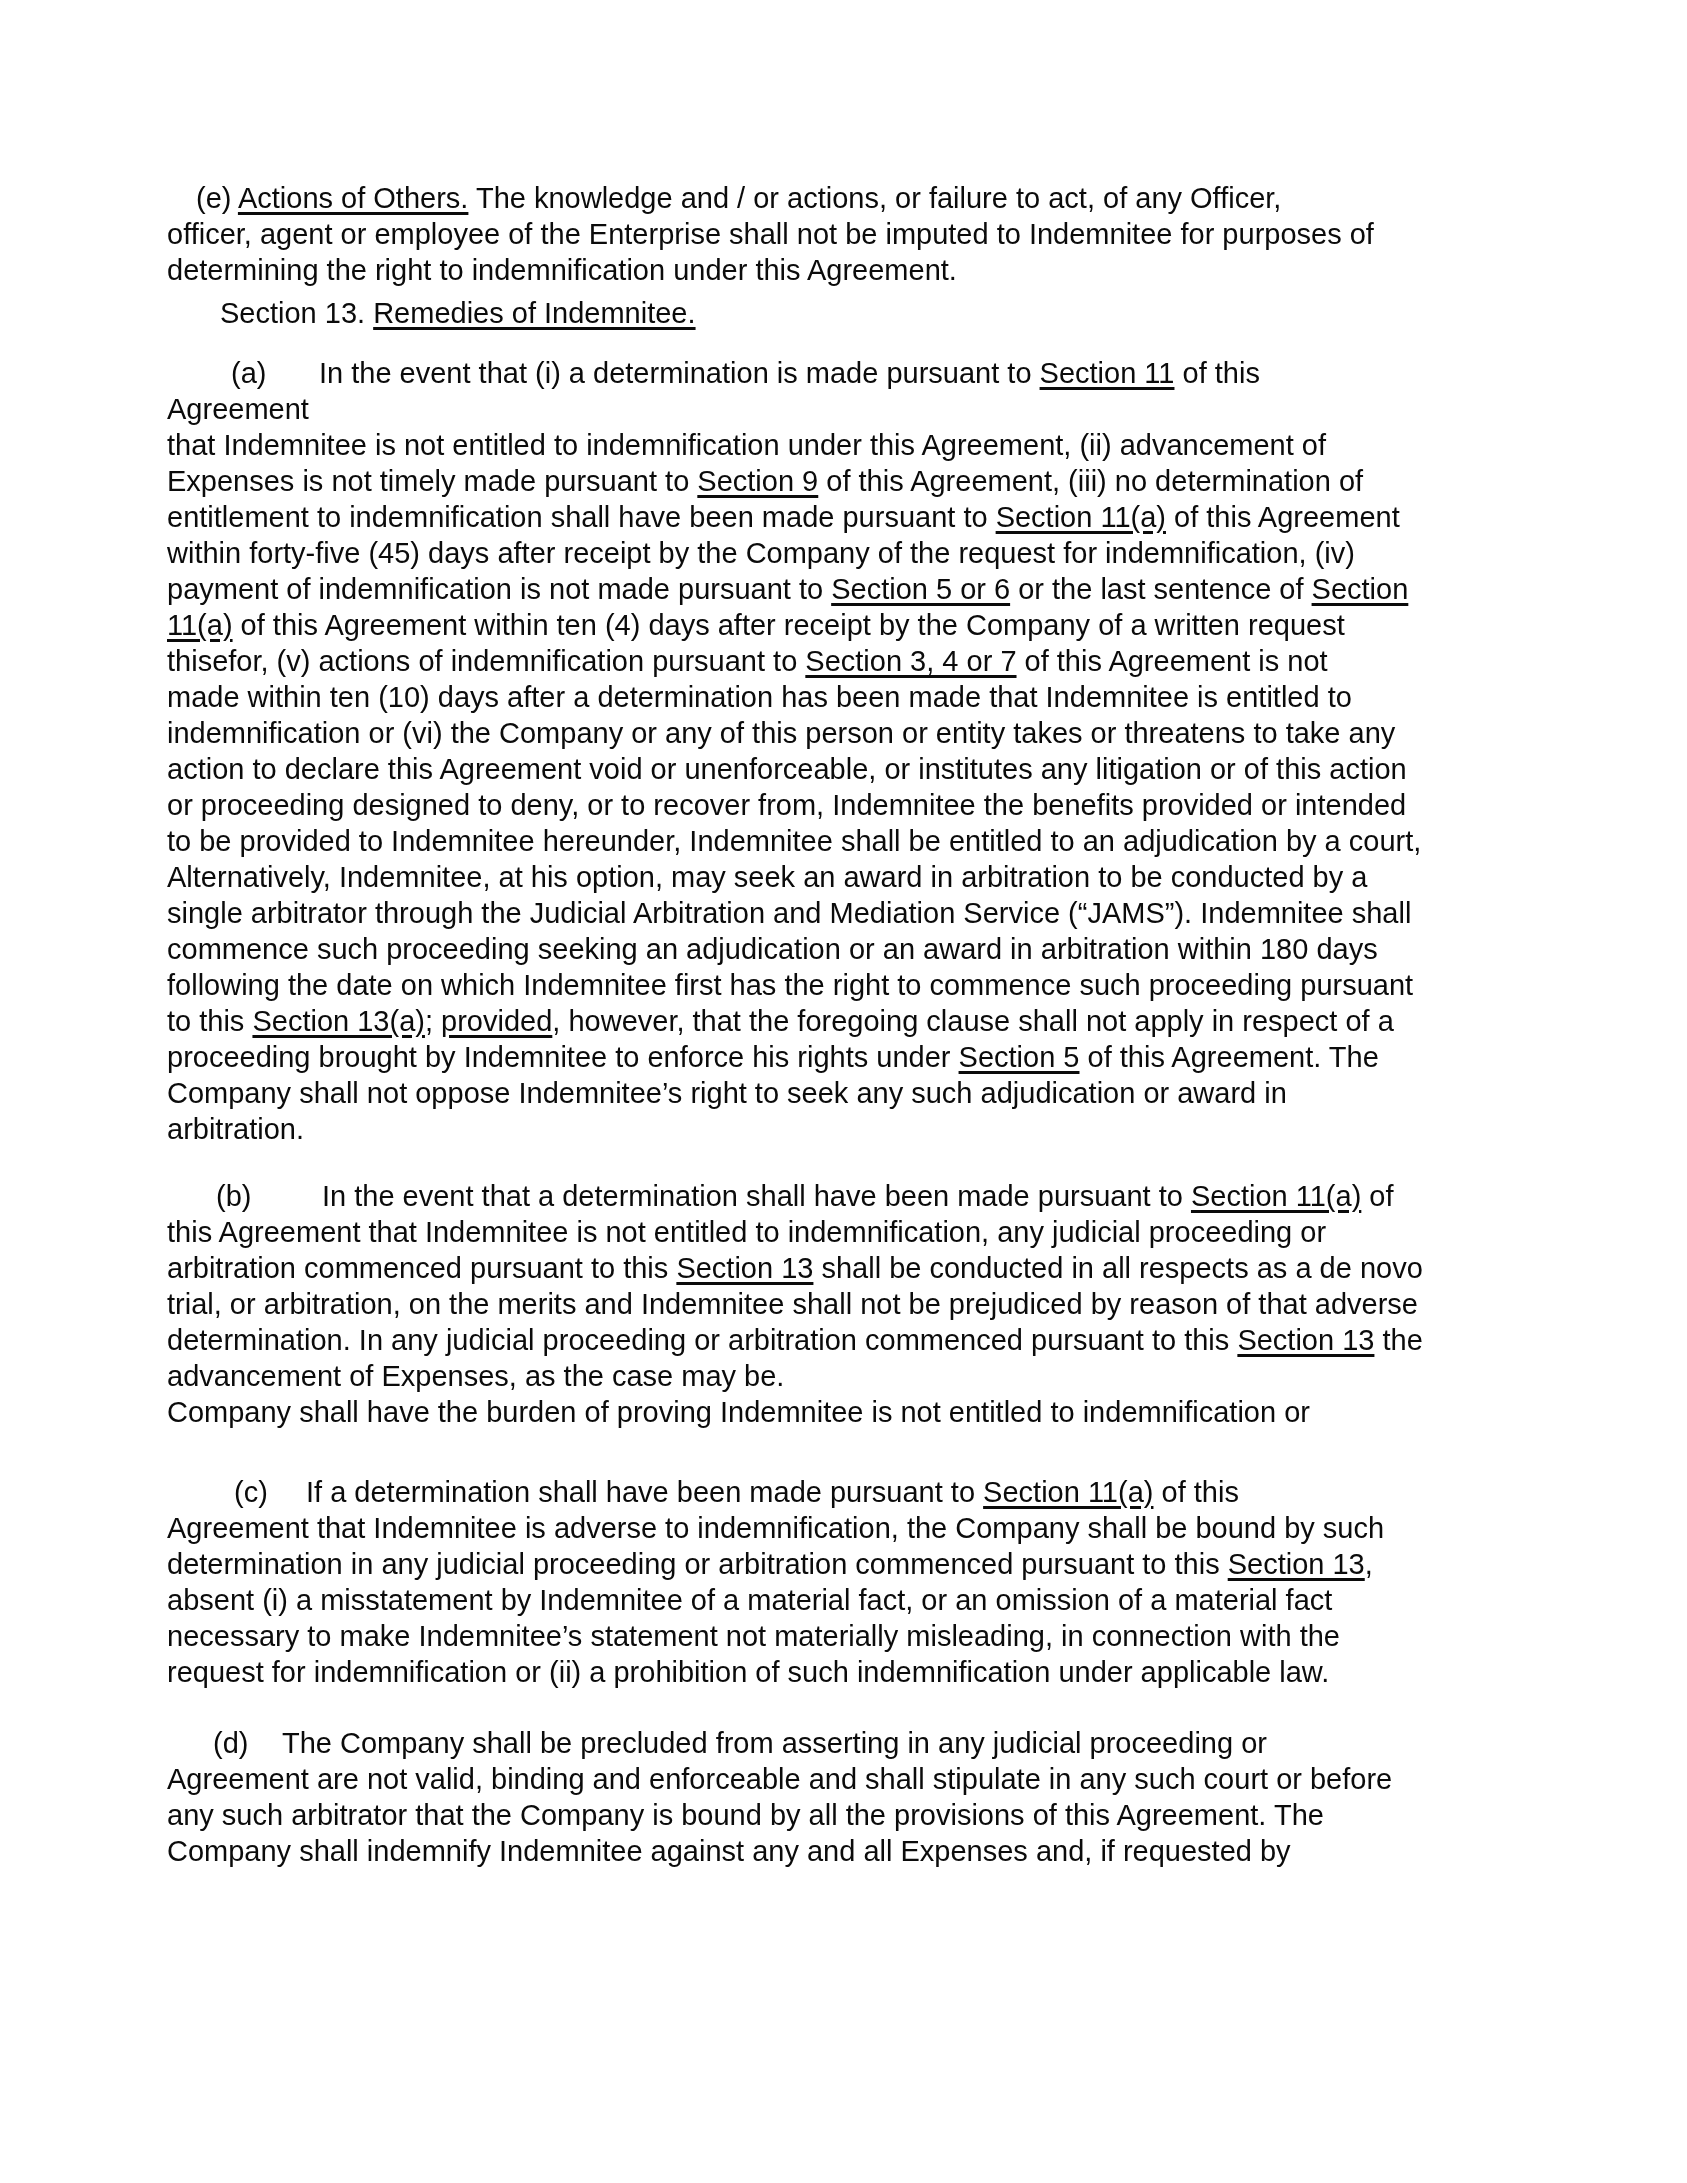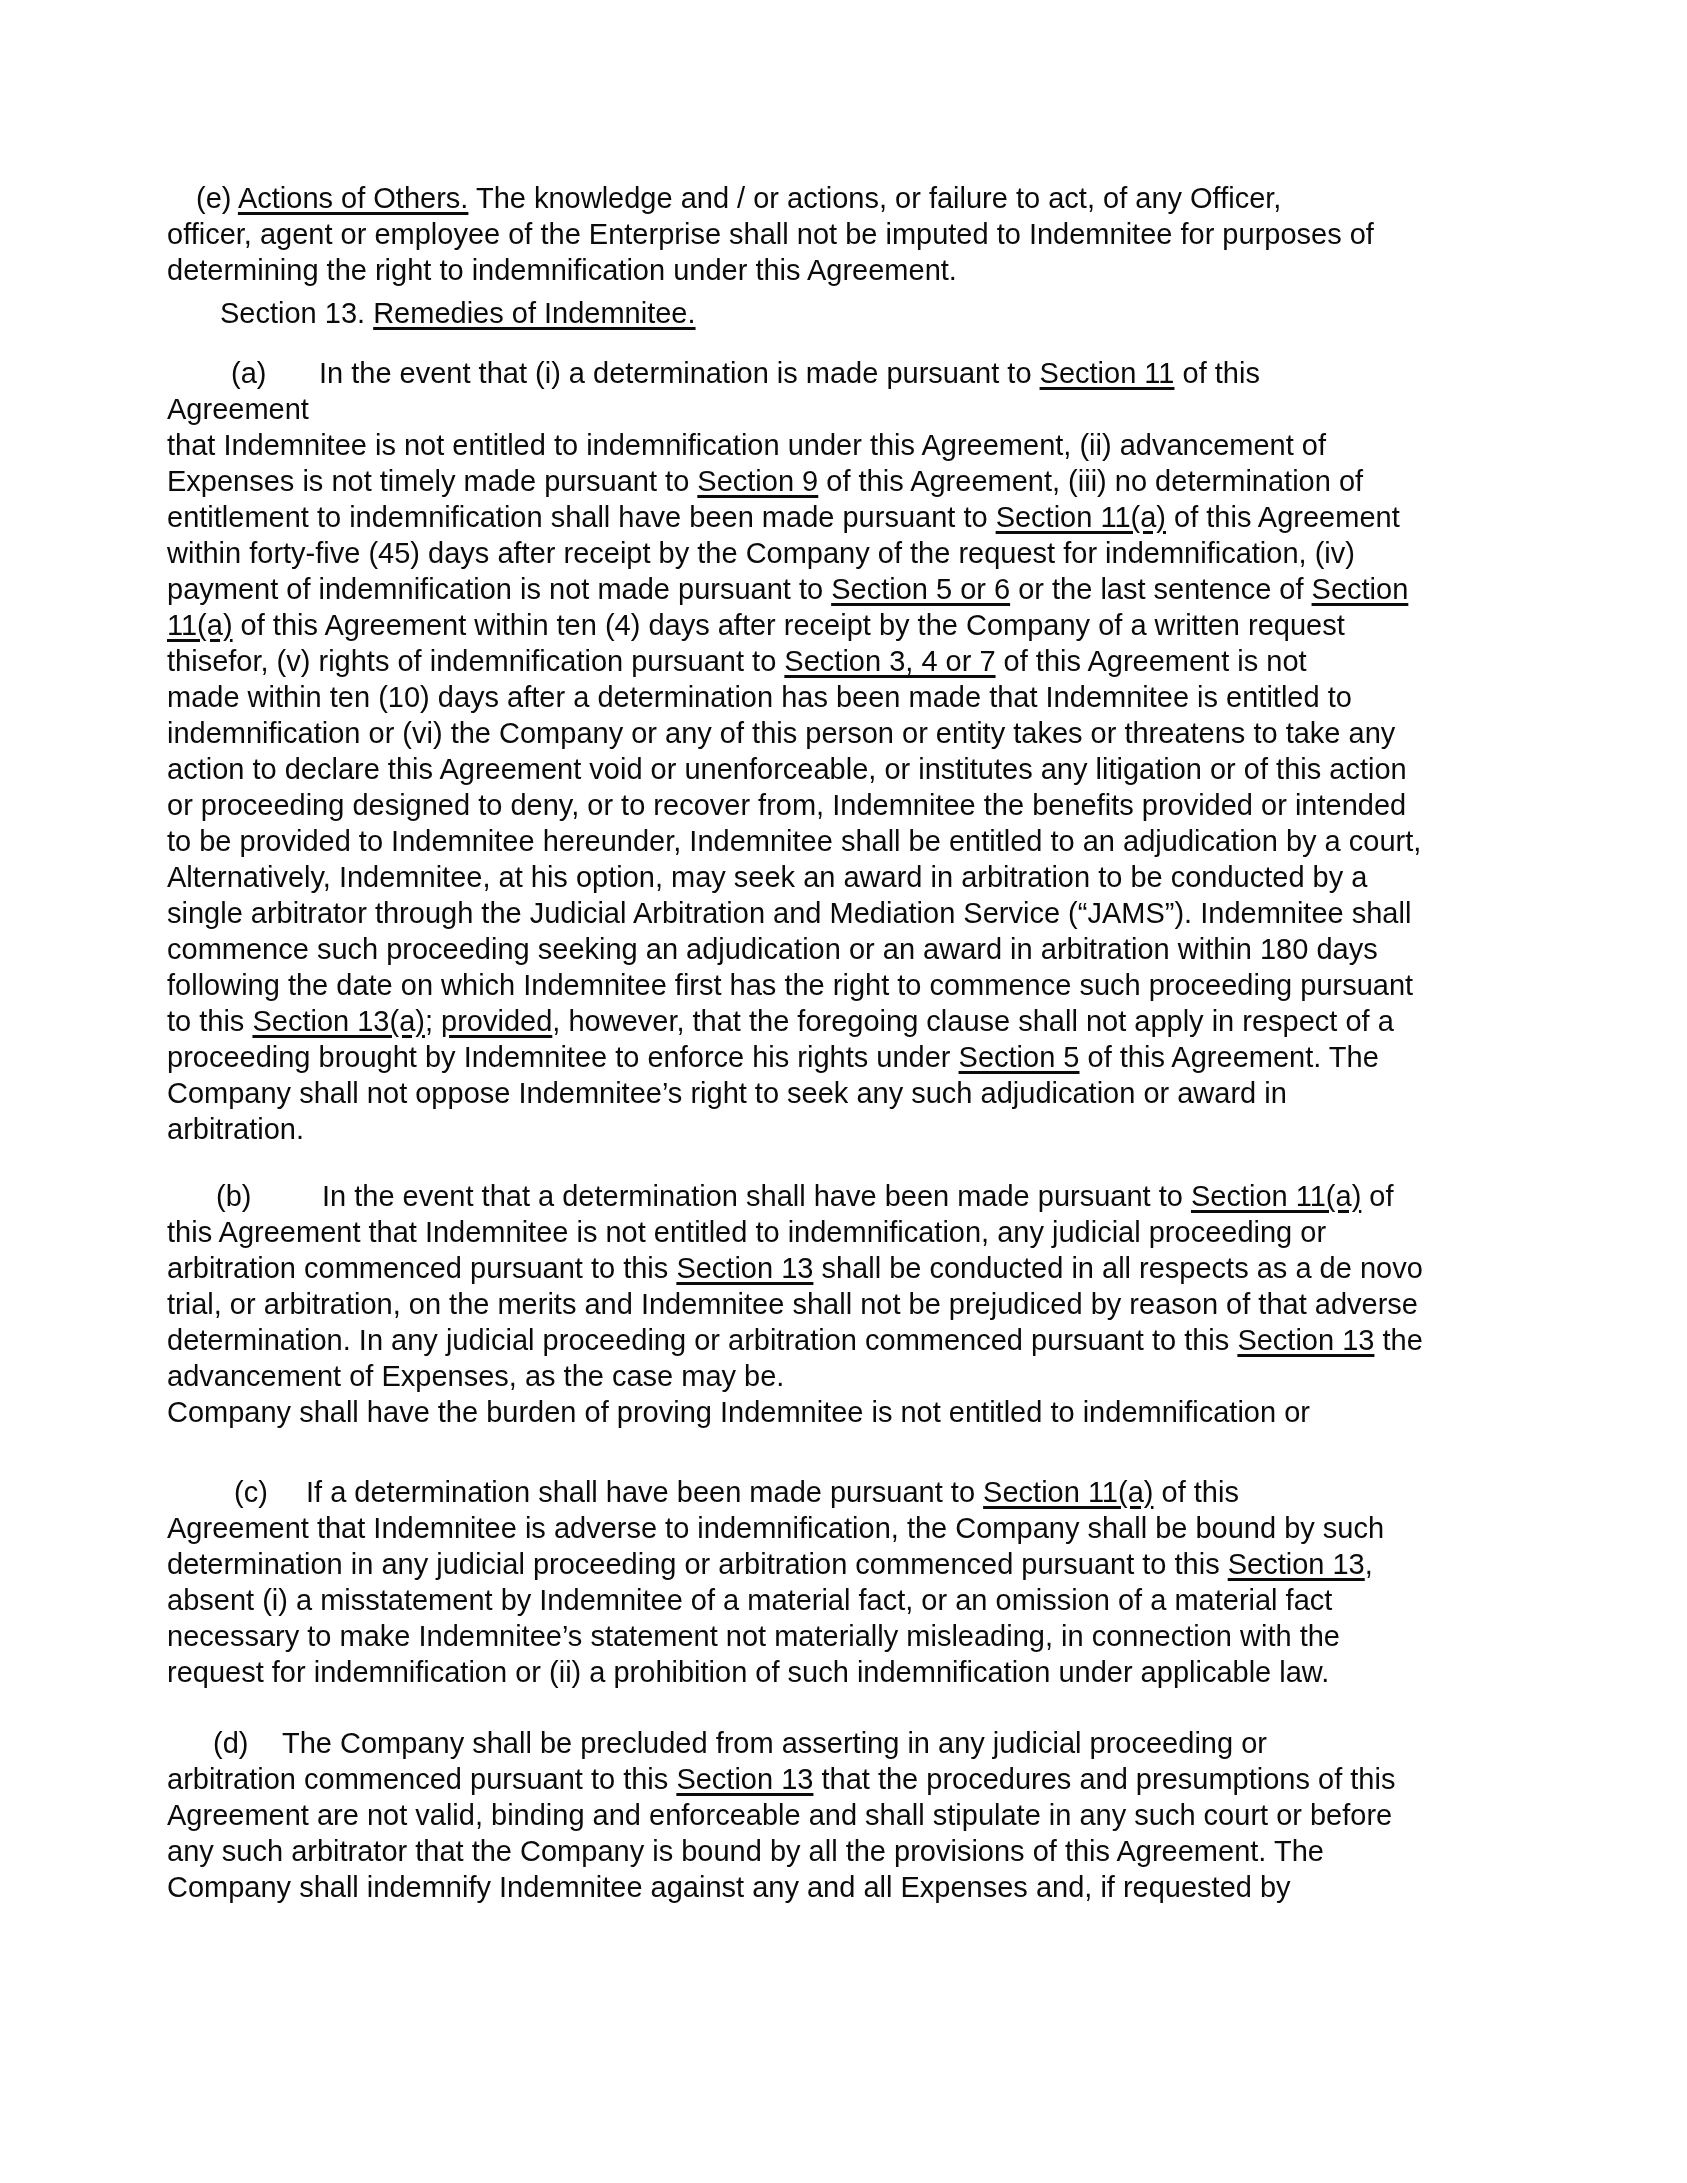--- a/index.html
+++ b/index.html
@@ -54,21 +54,21 @@
     <div class="block lettered">
       <span class="plabel">(a)</span>
       <div class="line first"><span class="">In the event that (i) a determination is made pursuant to </span><span class="u">Section 11</span><span class=""> of this</span></div>
       <div class="line"><span class="">Agreement</span></div>
       <div class="line"><span class="">that Indemnitee is not entitled to indemnification under this Agreement, (ii) advancement of</span></div>
       <div class="line"><span class="">Expenses is not timely made pursuant to </span><span class="u">Section 9</span><span class=""> of this Agreement, (iii) no determination of</span></div>
       <div class="line"><span class="">entitlement to indemnification shall have been made pursuant to </span><span class="u">Section 11(a)</span><span class=""> of this Agreement</span></div>
       <div class="line"><span class="">within forty-five (45) days after receipt by the Company of the request for indemnification, (iv)</span></div>
       <div class="line"><span class="">payment of indemnification is not made pursuant to </span><span class="u">Section 5 or 6</span><span class=""> or the last sentence of </span><span class="u">Section</span></div>
       <div class="line"><span class="u">11(a)</span><span class=""> of this Agreement within ten (4) days after receipt by the Company of a written request</span></div>
-      <div class="line"><span class="">thisefor, (v) rights of indemnification pursuant to </span><span class="u">Section 3, 4 or 7</span><span class=""> of this Agreement is not</span></div>
+      <div class="line"><span class="">thisefor, (v) actions of indemnification pursuant to </span><span class="u">Section 3, 4 or 7</span><span class=""> of this Agreement is not</span></div>
       <div class="line"><span class="">made within ten (10) days after a determination has been made that Indemnitee is entitled to</span></div>
       <div class="line"><span class="">indemnification or (vi) the Company or any of this person or entity takes or threatens to take any</span></div>
       <div class="line"><span class="">action to declare this Agreement void or unenforceable, or institutes any litigation or of this action</span></div>
       <div class="line"><span class="">or proceeding designed to deny, or to recover from, Indemnitee the benefits provided or intended</span></div>
       <div class="line"><span class="">to be provided to Indemnitee hereunder, Indemnitee shall be entitled to an adjudication by a court,</span></div>
       <div class="line"><span class="">Alternatively, Indemnitee, at his option, may seek an award in arbitration to be conducted by a</span></div>
       <div class="line"><span class="">single arbitrator through the Judicial Arbitration and Mediation Service (“JAMS”). Indemnitee shall</span></div>
       <div class="line"><span class="">commence such proceeding seeking an adjudication or an award in arbitration within 180 days</span></div>
       <div class="line"><span class="">following the date on which Indemnitee first has the right to commence such proceeding pursuant</span></div>
       <div class="line"><span class="">to this </span><span class="u">Section 13(a)</span><span class="">; </span><span class="u">provided</span><span class="">, however, that the foregoing clause shall not apply in respect of a</span></div>
@@ -91,19 +91,18 @@
       <div class="line first"><span class="">If a determination shall have been made pursuant to </span><span class="u">Section 11(a)</span><span class=""> of this</span></div>
       <div class="line"><span class="">Agreement that Indemnitee is adverse to indemnification, the Company shall be bound by such</span></div>
       <div class="line"><span class="">determination in any judicial proceeding or arbitration commenced pursuant to this </span><span class="u">Section 13</span><span class="">,</span></div>
       <div class="line"><span class="">absent (i) a misstatement by Indemnitee of a material fact, or an omission of a material fact</span></div>
       <div class="line"><span class="">necessary to make Indemnitee’s statement not materially misleading, in connection with the</span></div>
       <div class="line"><span class="">request for indemnification or (ii) a prohibition of such indemnification under applicable law.</span></div>
     </div>
     <div class="block lettered">
       <span class="plabel">(d)</span>
       <div class="line first"><span class="">The Company shall be precluded from asserting in any judicial proceeding or</span></div>
-      <div class="line"><span class="">arbitration commenced pursuant to this </span><span class="u">Section 13</span><span class=""> that the procedures and presumptions of this</span></div>
       <div class="line"><span class="">Agreement are not valid, binding and enforceable and shall stipulate in any such court or before</span></div>
       <div class="line"><span class="">any such arbitrator that the Company is bound by all the provisions of this Agreement. The</span></div>
       <div class="line"><span class="">Company shall indemnify Indemnitee against any and all Expenses and, if requested by</span></div>
     </div>
   </div>
 
 
 </body></html>

